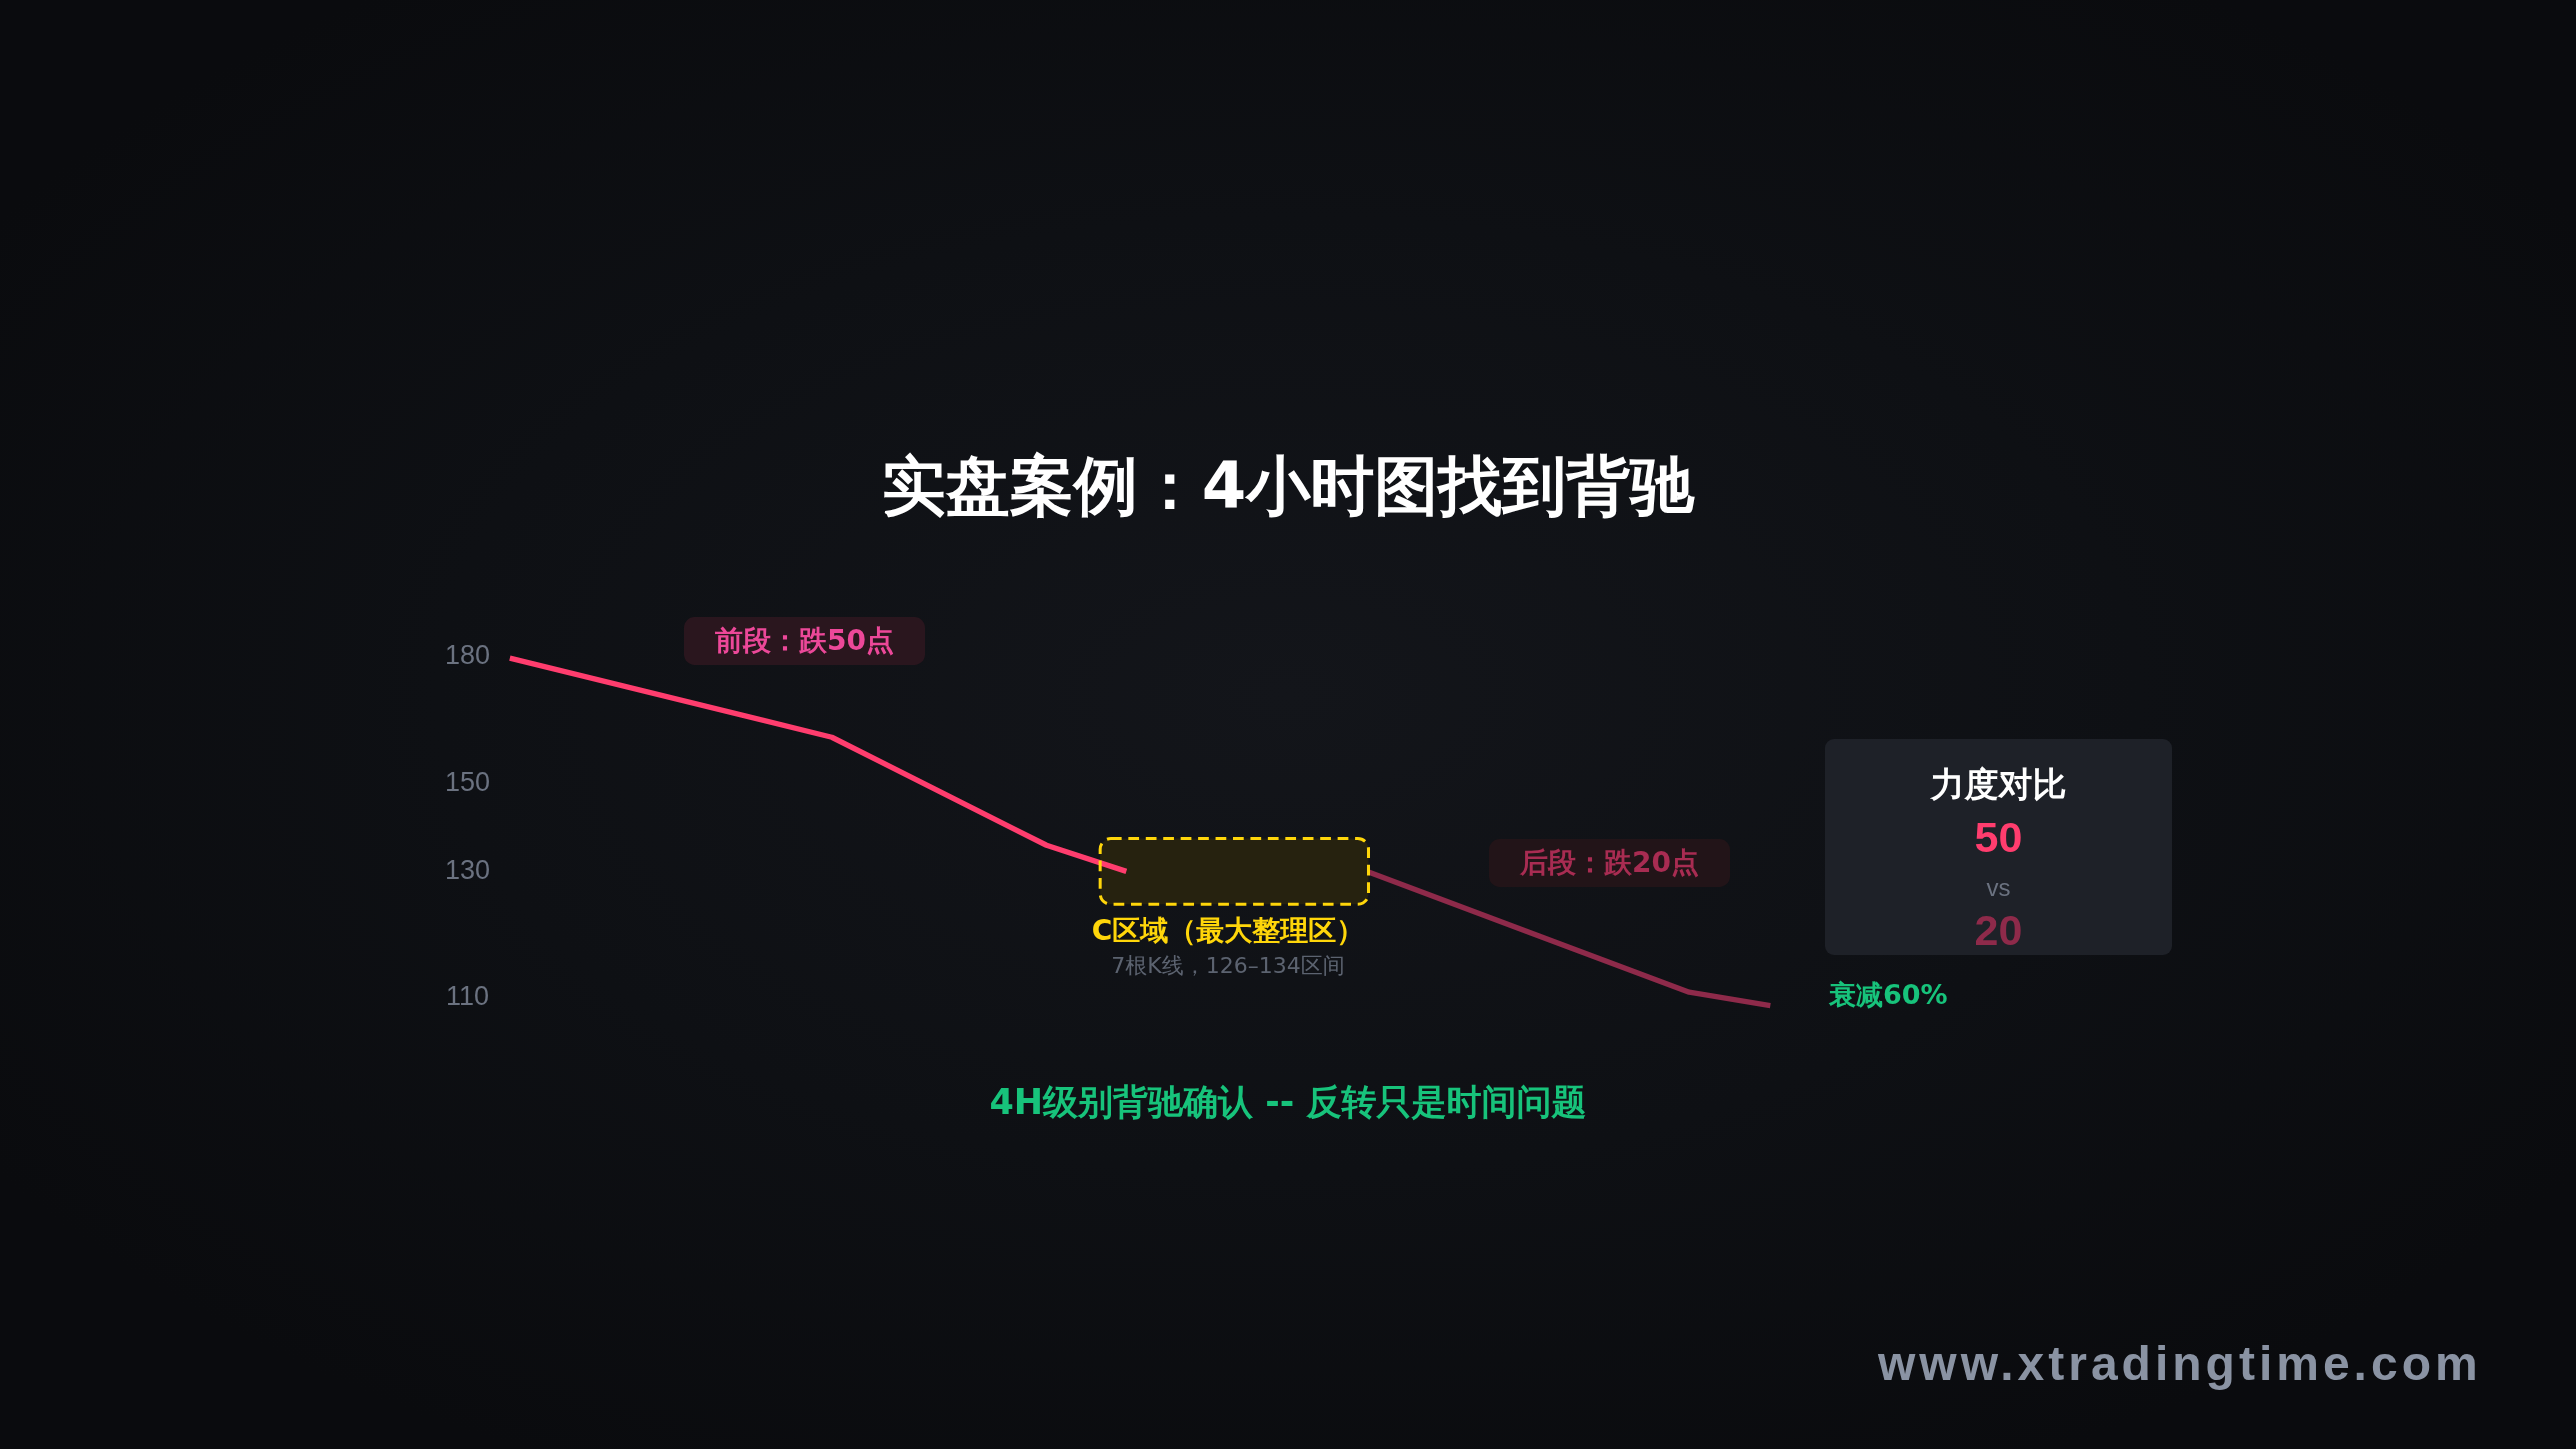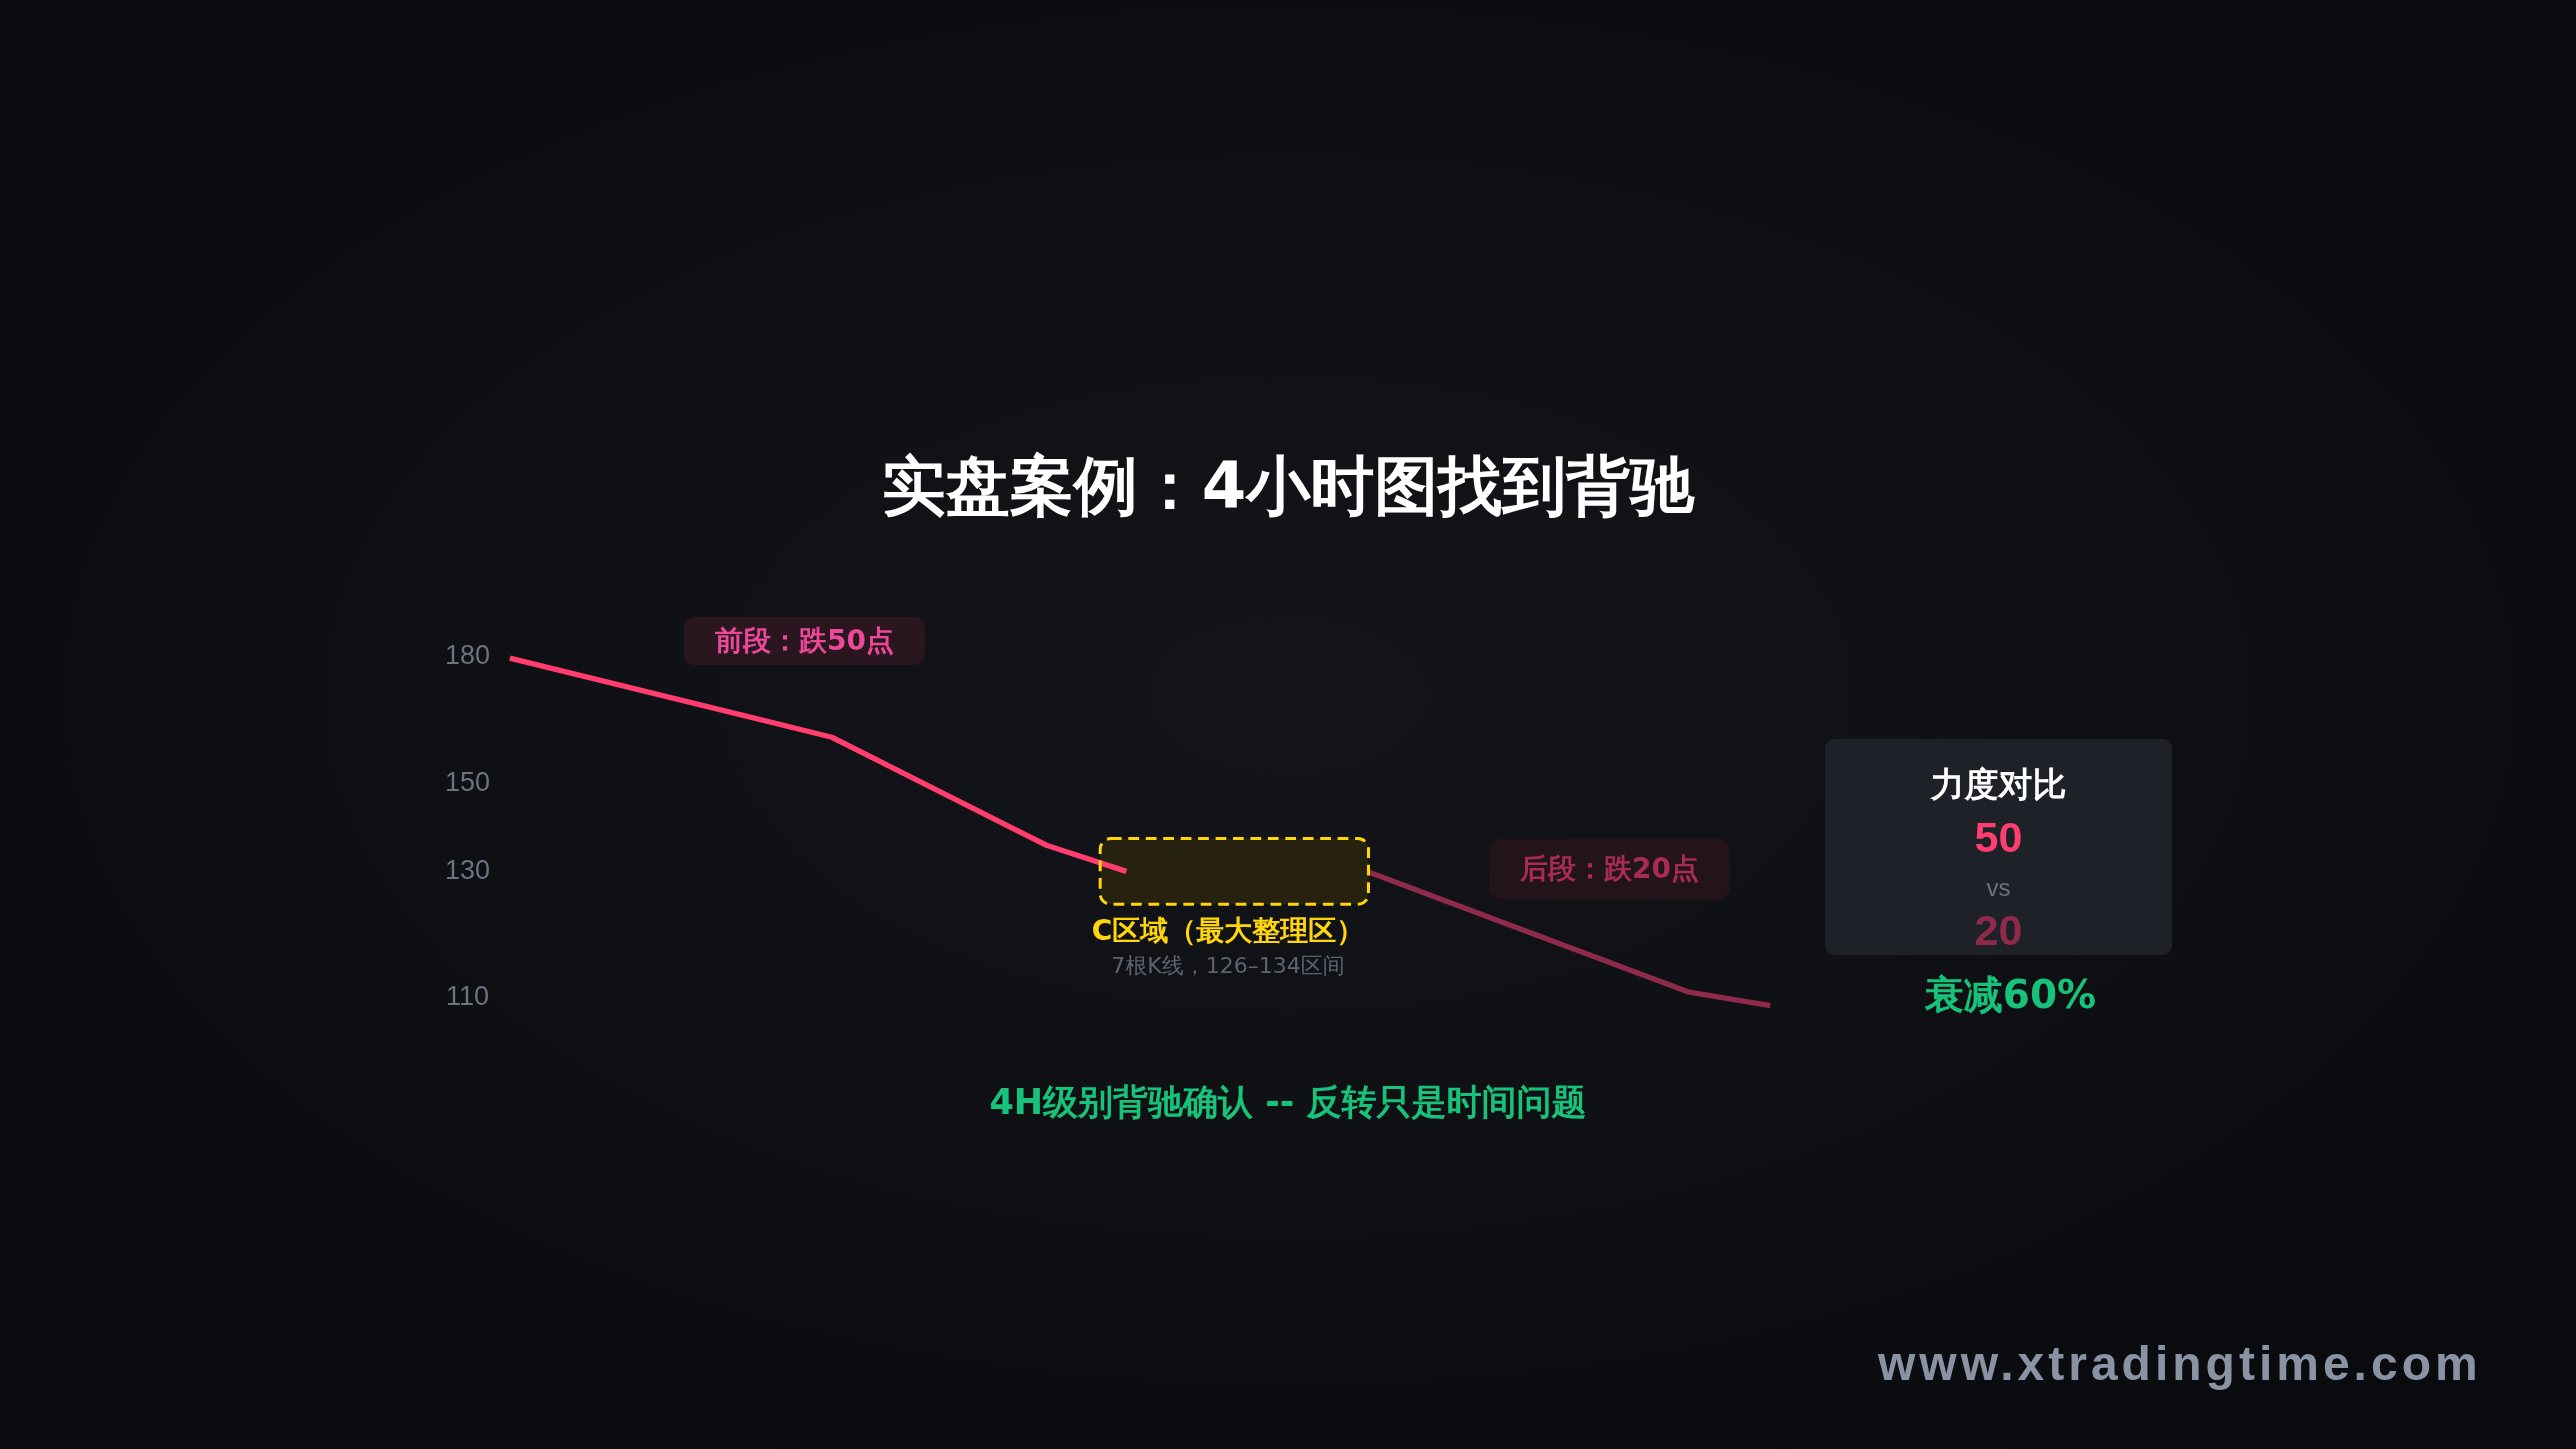--- a/index.html
+++ b/index.html
@@ -18,38 +18,38 @@
     left: 427px; width: 81px; font-size: 27px; color: #6b7280; line-height: 34px;
     font-family: "Liberation Sans", sans-serif;
     text-align: center;
   }
   svg.chart { position: absolute; left: 0; top: 0; }
   .badge {
     display: flex; align-items: center; justify-content: center;
     border-radius: 10.7px; font-size: 28px; font-weight: bold;
   }
   .badge-front { left: 684px; top: 617px; width: 241px; height: 48px; background: #2a161e; color: #ec4899; }
-  .badge-back  { left: 1489px; top: 839px; width: 241px; height: 60px; background: #221418; color: #a82c52; }
+  .badge-back  { left: 1489px; top: 839px; width: 241px; height: 48px; background: #221418; color: #a82c52; }
   .zone-label {
     left: 1047px; width: 362px; top: 912px; text-align: center;
     font-size: 28px; font-weight: bold; color: #ffd60a; line-height: 38px;
   }
   .zone-sub {
     left: 1047px; width: 362px; top: 951px; text-align: center;
     font-size: 22px; color: #5c6370; line-height: 29.5px;
   }
   .card {
     left: 1825px; top: 739px; width: 347px; height: 216px;
     background: #1e2128; border-radius: 9px;
   }
   .card .c-title { position: absolute; left: 0; width: 100%; top: 24px; text-align: center; font-size: 34px; font-weight: bold; color: #ffffff; line-height: 43px; }
   .card .c-v1 { position: absolute; left: 0; width: 100%; top: 75px; text-align: center; font-size: 43px; font-weight: bold; color: #ff3d6e; line-height: 47px; font-family: "Liberation Sans", sans-serif; }
   .card .c-vs { position: absolute; left: 0; width: 100%; top: 134px; text-align: center; font-size: 24px; color: #6b7280; line-height: 29.5px; font-family: "Liberation Sans", sans-serif; }
   .card .c-v2 { position: absolute; left: 0; width: 100%; top: 168px; text-align: center; font-size: 43px; font-weight: bold; color: #8e2a4a; line-height: 47px; font-family: "Liberation Sans", sans-serif; }
-  .card .c-decay { position: absolute; left: 12px; width: 100%; top: 237px; text-align: center; font-size: 39px; font-weight: bold; color: #17c37b; line-height: 38px; }
+  .card .c-decay { position: absolute; left: 4px; width: 100%; top: 237px; font-size: 27px; font-weight: bold; color: #17c37b; line-height: 38px; }
   .footer {
     left: 0; width: 2576px; top: 1080px; text-align: center;
     font-size: 35px; font-weight: bold; color: #17c37b; line-height: 44px;
   }
   .watermark {
     left: 1878px; width: 617px; top: 1335px; text-align: left;
     font-size: 48px; color: #8a93a3; letter-spacing: 4px; line-height: 58px;
     font-family: "Liberation Sans", sans-serif; font-weight: bold;
   }
 </style>

